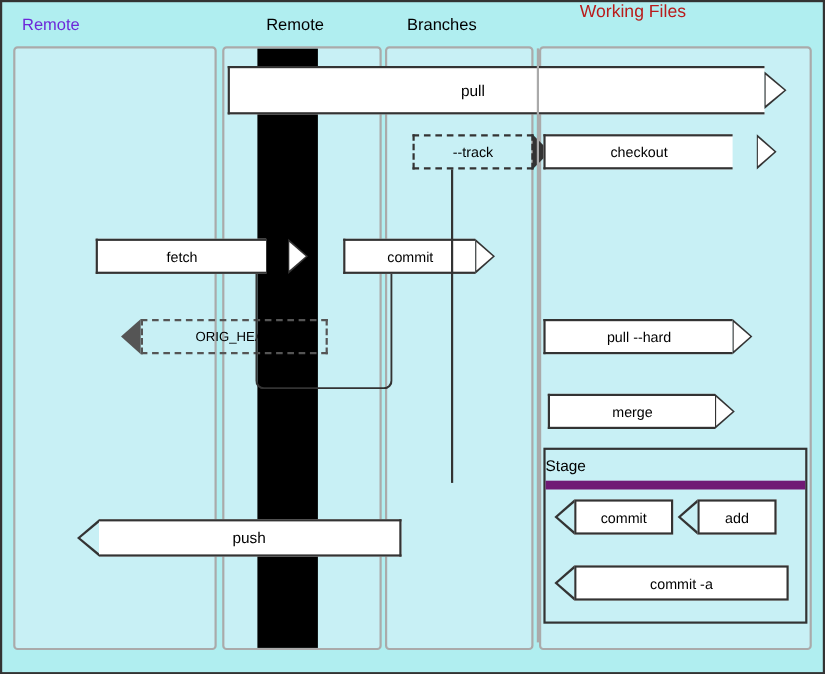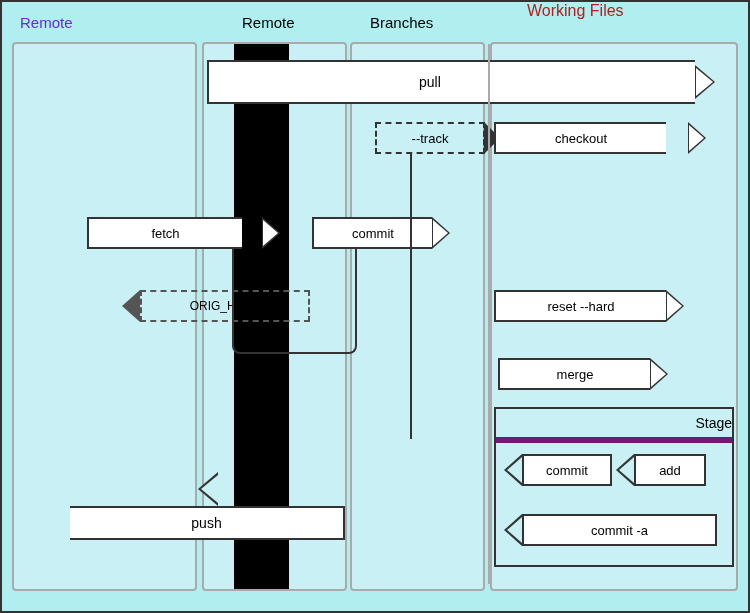--- a/index.html
+++ b/index.html
@@ -118,43 +118,43 @@
     </div>
   </div>
 
   <div style="position:absolute;top:215px;left:310px;display:flex;align-items:center;">
     <div style="width:120px;height:32px;background:#fff;border:2px solid #333;border-right:none;display:flex;align-items:center;justify-content:center;font-size:13px;">commit</div>
     <div style="width:0;height:0;border-top:16px solid transparent;border-bottom:16px solid transparent;border-left:18px solid #333;position:relative;">
       <div style="width:0;height:0;border-top:13px solid transparent;border-bottom:13px solid transparent;border-left:15px solid #fff;position:absolute;top:-13px;left:-17px;"></div>
     </div>
   </div>
 
-  <div style="position:absolute;top:288px;left:120px;display:flex;align-items:flex-start;flex-direction:row-reverse;">
+  <div style="position:absolute;top:288px;left:108px;display:flex;align-items:flex-start;flex-direction:row-reverse;">
     <div style="width:170px;height:32px;background:transparent;border:2px dashed #555;display:flex;align-items:center;justify-content:center;font-size:12px;">ORIG_HEAD</div>
     <div style="width:0;height:0;border-top:16px solid transparent;border-bottom:16px solid transparent;border-right:18px dashed #555;"></div>
   </div>
 
   <div style="position:absolute;top:288px;left:492px;display:flex;align-items:center;">
-    <div style="width:172px;height:32px;background:#fff;border:2px solid #333;border-right:none;display:flex;align-items:center;justify-content:center;font-size:13px;">reset --hard</div>
+    <div style="width:172px;height:32px;background:#fff;border:2px solid #333;border-right:none;display:flex;align-items:center;justify-content:center;font-size:13px;">pull --hard</div>
     <div style="width:0;height:0;border-top:16px solid transparent;border-bottom:16px solid transparent;border-left:18px solid #333;position:relative;">
       <div style="width:0;height:0;border-top:13px solid transparent;border-bottom:13px solid transparent;border-left:15px solid #fff;position:absolute;top:-13px;left:-17px;"></div>
     </div>
   </div>
 
   <div style="position:absolute;top:247px;left:230px;width:125px;height:105px;border:2px solid #333;border-top:none;border-radius:0 0 8px 8px;background:transparent;"></div>
 
   <div style="position:absolute;top:356px;left:496px;display:flex;align-items:center;">
     <div style="width:152px;height:32px;background:#fff;border:2px solid #333;border-right:none;display:flex;align-items:center;justify-content:center;font-size:13px;">merge</div>
     <div style="width:0;height:0;border-top:16px solid transparent;border-bottom:16px solid transparent;border-left:18px solid #333;position:relative;">
       <div style="width:0;height:0;border-top:13px solid transparent;border-bottom:13px solid transparent;border-left:15px solid #fff;position:absolute;top:-13px;left:-17px;"></div>
     </div>
   </div>
 
   <div style="position:absolute;top:405px;left:492px;width:240px;height:160px;border:2px solid #333;background:#c8f0f5;">
-    <div style="text-align:right;padding:6px 0;font-size:14px;border-bottom:6px solid #701a75;">Stage</div>
+    <div style="text-align:left;padding:6px 0;font-size:14px;border-bottom:8px solid #701a75;">Stage</div>
 
     <div style="position:absolute;top:45px;left:120px;display:flex;align-items:center;">
       <div style="width:0;height:0;border-top:16px solid transparent;border-bottom:16px solid transparent;border-right:18px solid #333;position:relative;">
         <div style="width:0;height:0;border-top:13px solid transparent;border-bottom:13px solid transparent;border-right:15px solid #c8f0f5;position:absolute;top:-13px;left:3px;"></div>
       </div>
       <div style="width:72px;height:32px;background:#fff;border:2px solid #333;display:flex;align-items:center;justify-content:center;font-size:13px;">add</div>
     </div>
 
     <div style="position:absolute;top:45px;left:8px;display:flex;align-items:center;">
       <div style="width:0;height:0;border-top:16px solid transparent;border-bottom:16px solid transparent;border-right:18px solid #333;position:relative;">
@@ -164,21 +164,21 @@
     </div>
 
     <div style="position:absolute;top:105px;left:8px;display:flex;">
       <div style="width:0;height:0;border-top:16px solid transparent;border-bottom:16px solid transparent;border-right:18px solid #333;position:relative;">
         <div style="width:0;height:0;border-top:13px solid transparent;border-bottom:13px solid transparent;border-right:15px solid #c8f0f5;position:absolute;top:-13px;left:3px;"></div>
       </div>
       <div style="width:195px;height:32px;background:#fff;border:2px solid #333;display:flex;align-items:center;justify-content:center;font-size:13px;">commit -a</div>
     </div>
   </div>
 
-  <div style="position:absolute;top:470px;left:68px;display:flex;align-items:center;flex-direction:column;">
+  <div style="position:absolute;top:470px;left:68px;display:flex;align-items:center;flex-direction:row;">
 
     <div style="width:0;height:0;border-top:17px solid transparent;border-bottom:17px solid transparent;border-right:20px solid #333;position:relative;">
       <div style="width:0;height:0;border-top:14px solid transparent;border-bottom:14px solid transparent;border-right:17px solid #c8f0f5;position:absolute;top:-14px;left:3px;"></div>
     </div>
     <div style="width:275px;height:34px;background:#fff;border:2px solid #333;border-left:none;display:flex;align-items:center;justify-content:center;font-size:14px;">push</div>
   </div>
 
   <div style="position:absolute;top:42px;left:486px;width:2px;height:540px;background:#aaa;"></div>
 
   <div style="position:absolute;top:152px;left:408px;width:2px;height:285px;background:#333;"></div>

